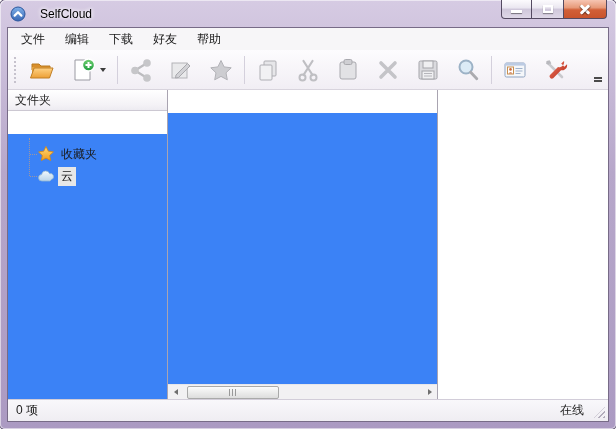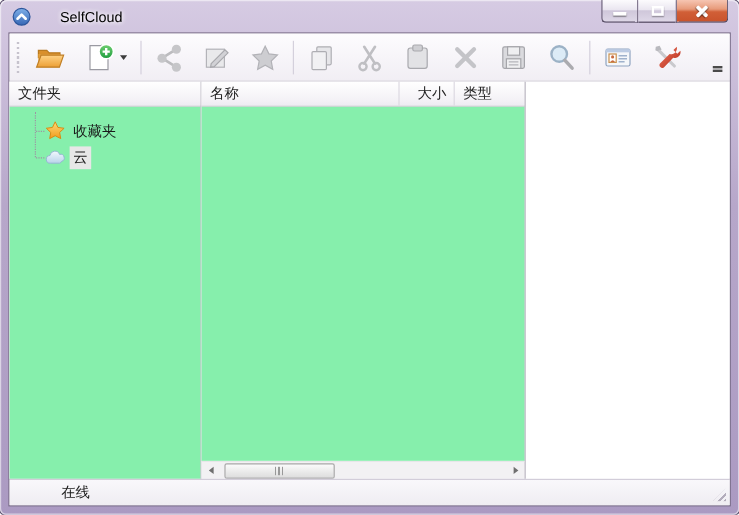--- a/index.html
+++ b/index.html
@@ -8,21 +8,21 @@
     position:relative;width:616px;height:429px;
     border-radius:6px 6px 5px 5px;
     background:linear-gradient(#d6cbe3,#b7a7ca 40%,#ab9ac2);
     box-shadow:inset 0 0 0 1px rgba(255,255,255,.55), 0 0 0 1px #5e5270;
     font-family:"Liberation Sans","DejaVu Sans",sans-serif;
     font-size:12px;color:#1a1a1a;overflow:hidden;
   }
   
   .titlebar{height:28px;display:flex;align-items:center;padding:0 10px;}
   .app-icon{width:16px;height:16px;flex:0 0 16px;}
-  .title-text{margin-left:24px;color:#000;text-shadow:0 0 4px #fff,0 0 4px #fff;}
+  .title-text{margin-left:14px;color:#000;text-shadow:0 0 4px #fff,0 0 4px #fff;}
   .controls{position:absolute;top:0;right:9px;display:flex;z-index:5;}
   .ctrl{height:19px;border:1px solid #544a61;border-top:none;display:flex;align-items:center;justify-content:center;position:relative;}
   .ctrl.min{width:31px;border-radius:0 0 0 4px;background:linear-gradient(#fcfbfd,#eae6f0 45%,#cfc7da 50%,#ded7e7);}
   .ctrl.max{width:31px;border-left:none;border-right:none;background:linear-gradient(#fcfbfd,#eae6f0 45%,#cfc7da 50%,#ded7e7);}
   .ctrl.close{width:44px;border-radius:0 0 4px 0;background:linear-gradient(#f6c5b2,#e79a7a 42%,#d15f37 55%,#c9532c);}
   .glyph-min{width:11px;height:3px;background:#fff;box-shadow:0 1px 1px rgba(0,0,0,.45);margin-top:4px;}
   .glyph-max{width:10px;height:8px;border:2px solid #fff;box-shadow:0 1px 1px rgba(0,0,0,.35);}
   .glyph-close{position:relative;width:14px;height:14px;}
   .glyph-close i{position:absolute;left:1px;top:5.5px;width:12px;height:3px;background:#fff;border-radius:1px;box-shadow:0 1px 1px rgba(0,0,0,.4);}
   .glyph-close i.a{transform:rotate(45deg);} .glyph-close i.b{transform:rotate(-45deg);}
@@ -50,21 +50,21 @@
   .panel.left{width:160px;border-right:1px solid #a9a4b1;}
   .panel.mid{width:270px;border-right:1px solid #a9a4b1;}
   .panel.rightp{flex:1;}
   .panel-header{height:21px;flex:0 0 21px;background:linear-gradient(#ffffff,#f4f2f6 75%,#edebf1);
     border-bottom:1px solid #ccc8d2;display:flex;align-items:center;color:#222;text-align:right;}
   .ph-label{padding:0 7px;}
   .col{display:flex;align-items:center;height:100%;border-right:1px solid #dcd9e1;}
   .col.name{flex:1;padding-left:7px;}
   .col.size{width:46px;justify-content:flex-end;padding-right:6px;}
   .col.type{width:58px;padding-left:7px;border-right:none;}
-  .panel-body{flex:1;background:#86efac;position:relative;min-height:0;}
+  .panel-body{flex:1;background:#3b82f6;position:relative;min-height:0;margin-top:23px;}
   
   .tree{padding-top:9px;position:relative;height:100%;}
   .tree::before{content:"";position:absolute;left:21px;top:4px;height:38px;border-left:1px dotted #9b96a2;}
   .tree-item{display:flex;align-items:center;height:22px;padding-left:18px;position:relative;cursor:default;}
   .tree-item::before{content:"";position:absolute;left:22px;top:50%;width:7px;border-top:1px dotted #9b96a2;}
   .tree-icon{width:18px;height:18px;margin-left:11px;margin-right:3px;flex:0 0 18px;}
   .tree-label{padding:1px 3px;white-space:nowrap;}
   .tree-item.selected .tree-label{background:#e7e7e7;}
   
   .hscroll{height:15px;flex:0 0 15px;background:#f2f1f3;border-top:1px solid #e7e6e9;display:flex;align-items:center;}
@@ -113,20 +113,27 @@
         <span class="glyph-close">
             <i class="a"></i>
             <i class="b"></i>
           </span>
       </div>
     </div>
   </div>
 
   <div class="client">
 
+    <div class="menubar">
+      <span class="menu-item">文件</span>
+      <span class="menu-item">编辑</span>
+      <span class="menu-item">下载</span>
+      <span class="menu-item">好友</span>
+      <span class="menu-item">帮助</span>
+    </div>
 
     <div class="toolbar">
       <div class="tgrip"></div>
 
       <div class="tbtn">
         <svg viewBox="0 0 26 26">
           <defs>
               <linearGradient id="fg" x1="0" y1="0" x2="0" y2="1">
             <stop offset="0" stop-color="#ffd284"></stop>
                 <stop offset="1" stop-color="#ec9f35"></stop>
@@ -287,40 +294,36 @@
                   </defs>
                 <path d="M5 14 a3.2 3.2 0 0 1 -0.4 -6.4 a4.2 4.2 0 0 1 8.1 -0.9 a3.0 3.0 0 0 1 1.6 5.8 a2.8 2.8 0 0 1 -1.6 1.5 z" fill="url(#cl)" stroke="#93b6d2" stroke-width="0.8"></path>
               </svg>
               <span class="tree-label">云</span>
             </div>
           </div>
         </div>
       </div>
 
       <div class="panel mid">
-        <div class="panel-header">
-          <span class="col name">名称</span>
-          <span class="col size">大小</span>
-          <span class="col type">类型</span>
-        </div>
         <div class="panel-body"></div>
         <div class="hscroll">
           <div class="sarrow">
               <i class="tri-left"></i>
             </div>
           <div class="sthumb">
               <i></i>
             </div>
           <div class="sarrow rightend">
               <i class="tri-right"></i>
             </div>
         </div>
       </div>
 
     </div>
 
     <div class="statusbar">
+      <span class="status-left">0 项</span>
       <span class="status-right">在线</span>
       <span class="resize-grip"></span>
     </div>
 
   </div>
 </div>
 
 </body></html>

